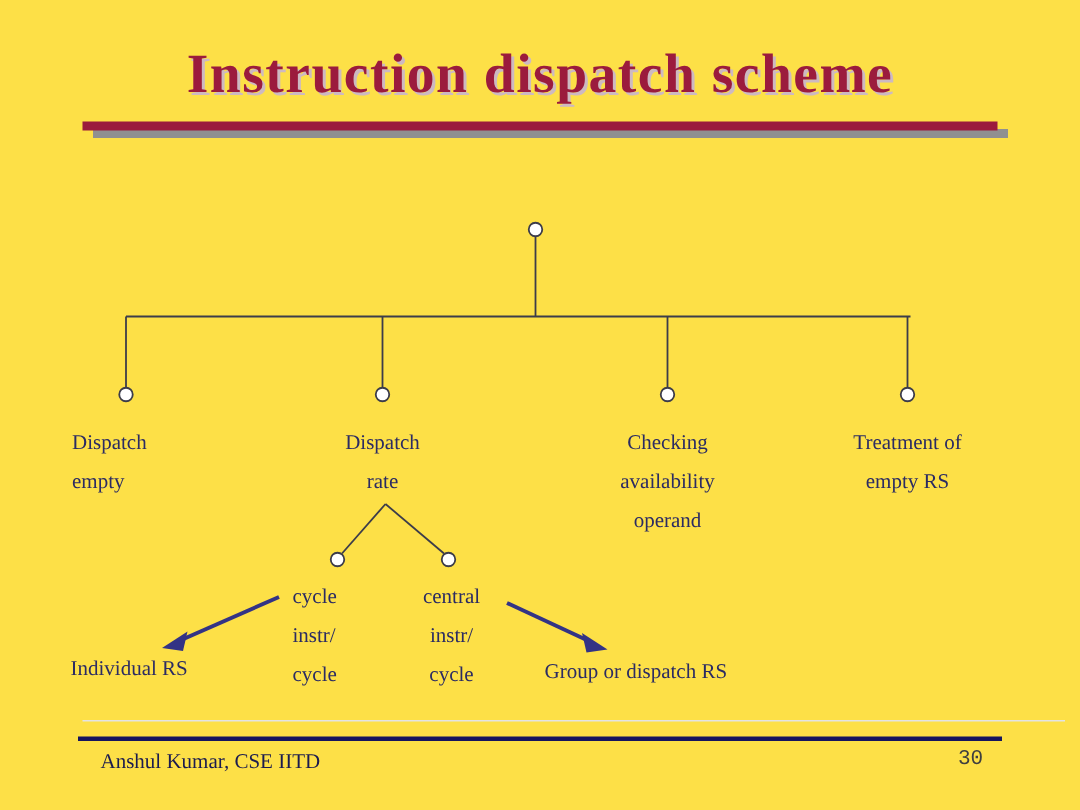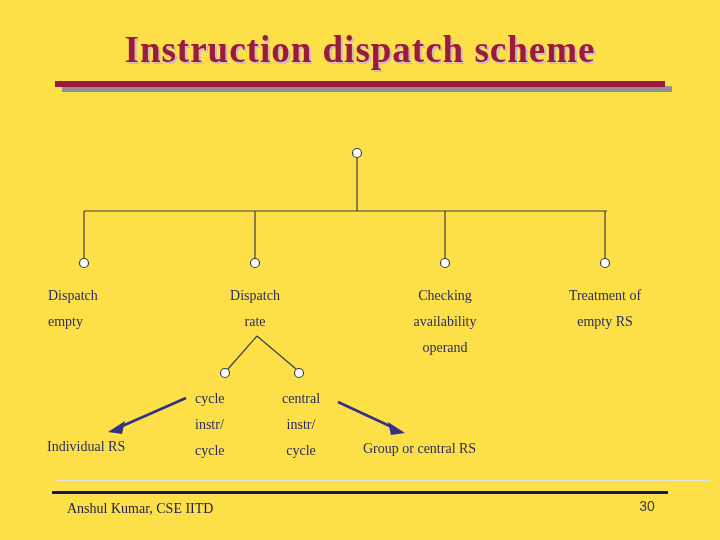--- a/index.html
+++ b/index.html
@@ -53,21 +53,21 @@
     background:var(--footer_line,#15155f);
   }
   .footer-text{
     position:absolute;left:67px;top:501px;
     font-size:14px;color:var(--footer_text,#1b1b4f);
   }
   .page-number{
     position:absolute;left:632px;top:498px;width:30px;
     text-align:center;
     font-size:14px;color:#3f3f3f;
-    font-family:Liberation Sans, sans-serif;
+    font-family:Liberation Mono, monospace;
   }
 </style>
 </head>
 <body>
 
 <div class="slide">
 
   <div class="title">Instruction dispatch scheme</div>
   <div class="rule-shadow"></div>
   <div class="rule-main"></div>
@@ -128,20 +128,20 @@
     <div>cycle</div>
   </div>
 
   <div class="lbl center" style="left:261px;top:386px;width:80px">
     <div>central</div>
     <div>instr/</div>
     <div>cycle</div>
   </div>
 
   <div class="lbl" style="left:47px;top:434px">Individual RS</div>
-  <div class="lbl" style="left:363px;top:436px">Group or central RS</div>
+  <div class="lbl" style="left:363px;top:436px">Group or dispatch RS</div>
 
   <div class="footer-faint"></div>
   <div class="footer-line"></div>
   <div class="footer-text">Anshul Kumar, CSE IITD</div>
   <div class="page-number">30</div>
 
 </div>
 
 </body></html>

